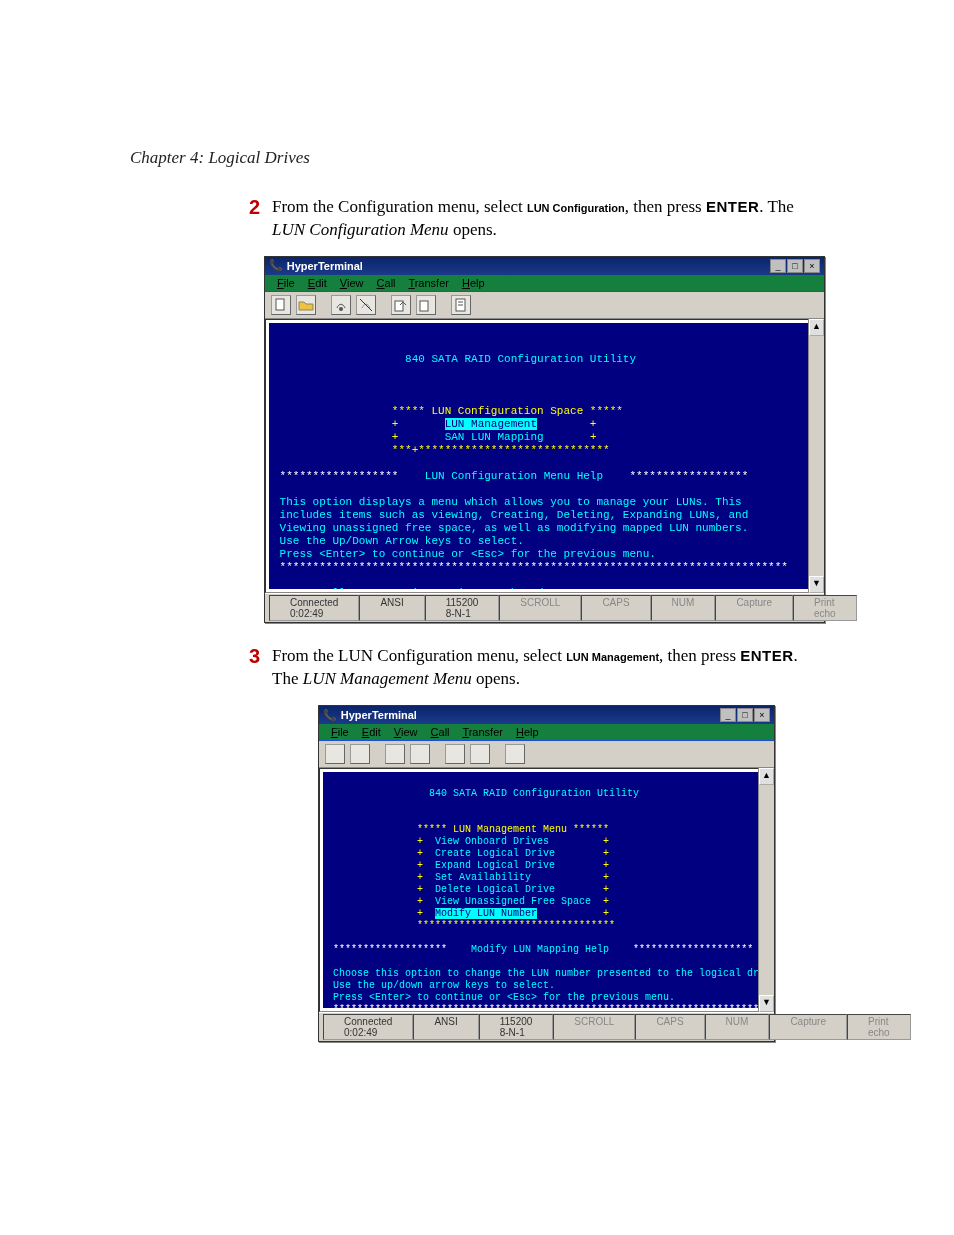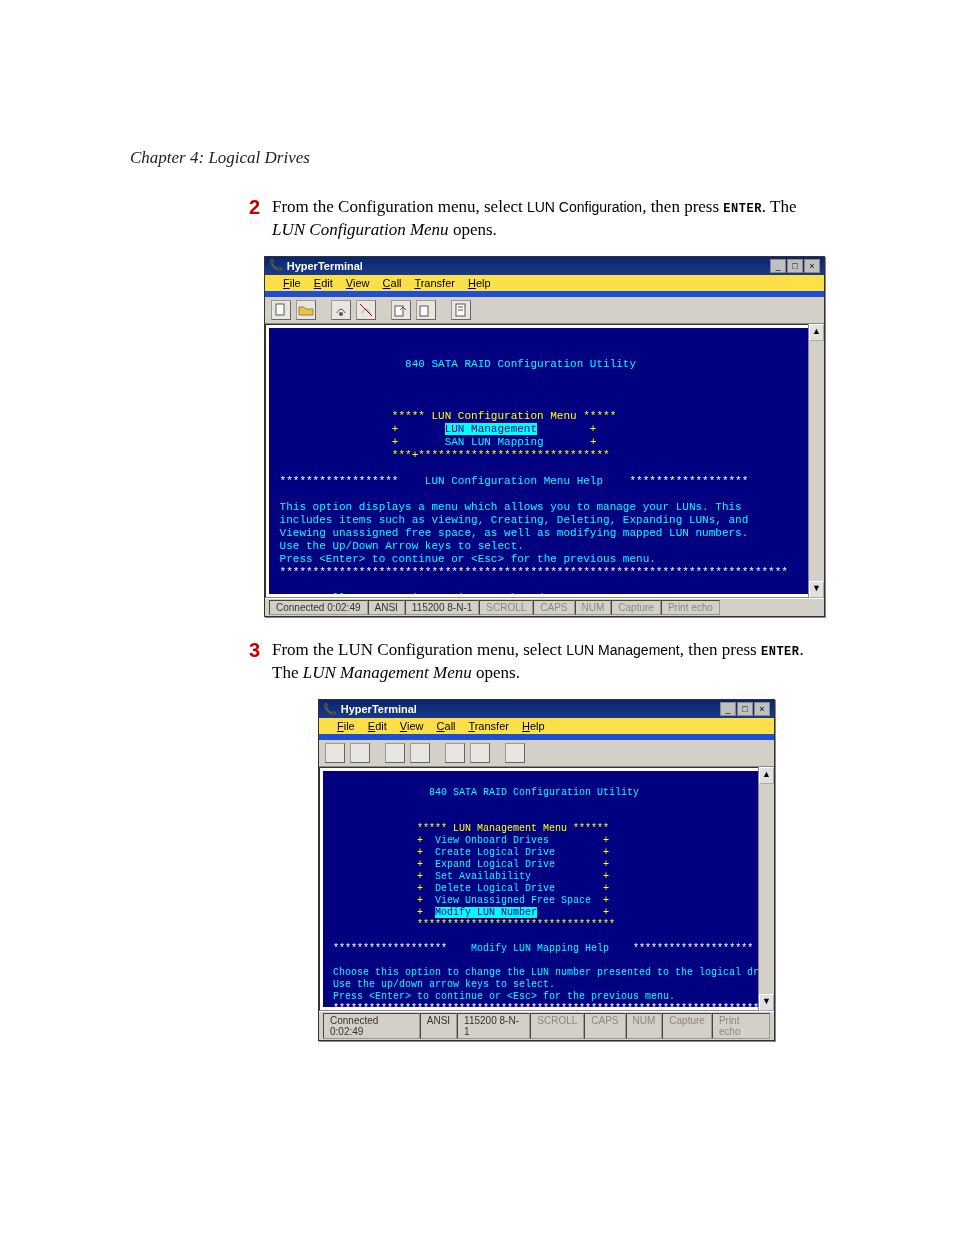--- a/index.html
+++ b/index.html
@@ -1,42 +1,42 @@
 <!DOCTYPE html>
 <html><head>
 <meta charset="utf-8">
 <style>
   html,body{margin:0;padding:0;background:#fff;font-family:"Times New Roman",serif;color:#000}
   .page{width:954px;height:1056px;position:relative;margin:0 auto;box-sizing:border-box}
   .chapter-header{position:absolute;left:130px;top:148px;font-style:italic;font-size:17px;color:#222}
   .content{position:absolute;left:240px;top:196px;width:590px}
   .step-num{font-family:Arial,Helvetica,sans-serif;font-weight:700;color:#c00000;font-size:20px;display:inline-block;width:20px;text-align:right;margin-right:8px;vertical-align:top}
   .step-text{display:inline-block;width:555px;font-size:17px;line-height:1.35;vertical-align:top}
-  .step-text .menu-bold{font-family:Arial,Helvetica,sans-serif;font-weight:400;font-size:14px}
-  .step-text .key{font-family:Liberation Mono, monospace;font-weight:700;font-size:12px;letter-spacing:0.5px}
+  .step-text .menu-bold{font-family:Arial,Helvetica,sans-serif;font-weight:700;font-size:11px}
+  .step-text .key{font-family:Liberation Sans, sans-serif;font-weight:700;font-size:15px;letter-spacing:0.5px}
   .step-text em{font-style:italic}
   .screenshot{border:1px solid #333;background:#c0c0c0;margin:14px 0 22px 24px;box-shadow:1px 1px 0 #888}
   .ht-title{background:linear-gradient(#0a246a,#1a3a8a);color:#fff;font:bold 11px Arial;padding:2px 4px;display:flex;align-items:center}
   .ht-title .spacer{flex:1}
   .ht-title .winbtns span{display:inline-block;width:14px;height:12px;background:#c0c0c0;border:1px solid #888;margin-left:1px;font:9px/12px Arial;text-align:center;color:#000}
-  .ht-menu{background:#fde047;font:11px Arial;padding:2px 18px;border-bottom:6px solid #1d4ed8}
+  .ht-menu{background:#15803d;font:11px Arial;padding:2px 12px;border-bottom:1px solid #1d4ed8}
   .ht-menu span{margin-right:10px}
   .ht-menu u{text-decoration:underline}
   .ht-tool{background:#d4d0c8;padding:3px 6px;border-bottom:1px solid #888}
   .ht-tool .btn{display:inline-block;width:18px;height:18px;background:#e8e6e0;border:1px solid #999;border-right-color:#666;border-bottom-color:#666;margin-right:1px;vertical-align:middle;position:relative}
   .ht-tool .btn svg{position:absolute;inset:0}
   .ht-tool .gap{display:inline-block;width:6px}
   .term-wrap{background:#fff;padding:3px;border:1px inset #888}
   .term{background:#000080;color:#ffff00;font:11px/13px "Courier New",monospace;white-space:pre;padding:4px 4px 2px;height:260px;overflow:hidden;position:relative}
   .term .cyan{color:#00ffff}
   .term .white{color:#ffffff}
   .term .yellow{color:#ffff00}
   .term .hl{background:#00ffff;color:#000080}
   .ht-status{background:#d4d0c8;font:10px Arial;padding:1px 4px;border-top:1px solid #fff;display:flex;gap:0}
-  .ht-status .cell{border:1px inset #999;padding:1px 6px;color:#333;background:#d4d0c8}
+  .ht-status .cell{border:1px inset #999;padding:1px 20px;color:#333;background:#d4d0c8}
   .ht-status .ghost{color:#888}
   .scroll-v{position:absolute;right:0;top:0;bottom:0;width:15px;background:#d4d0c8;border-left:1px solid #888}
   .scroll-v .arrow{height:15px;background:#e0e0e0;border:1px outset #fff;font:9px/13px Arial;text-align:center}
   .term-outer{position:relative}
   .footer{position:absolute;left:0;right:0;top:1152px;text-align:left;font-size:15px;color:#111}
   .page-num{position:absolute;left:160px;top:1152px;font-family:Arial,Helvetica,sans-serif;font-weight:700;font-size:12px}
   .step-block{margin-bottom:4px}
   .ss1{width:559px}
   .ss2{width:455px;margin-left:78px}
   .ss2 .term{height:230px;font-size:10px;line-height:12px}
@@ -106,21 +106,21 @@
             </svg></span>
       </div>
       <div class="term-outer">
         <div class="term-wrap">
 <div class="term">
 
                     <span class="cyan">840 SATA RAID Configuration Utility</span>
 
 
 
-                  <span class="yellow">***** LUN Configuration Menu *****</span>
+                  <span class="yellow">***** LUN Configuration Space *****</span>
                   <span class="yellow">+       </span><span class="hl">LUN Management</span><span class="yellow">        +</span>
                   <span class="yellow">+       </span><span class="cyan">SAN LUN Mapping</span><span class="yellow">       +</span>
                   <span class="yellow">***+*****************************</span>
 
  <span class="white">******************</span>    <span class="cyan">LUN Configuration Menu Help</span>    <span class="white">******************</span>
 
  <span class="cyan">This option displays a menu which allows you to manage your LUNs. This</span>
  <span class="cyan">includes items such as viewing, Creating, Deleting, Expanding LUNs, and</span>
  <span class="cyan">Viewing unassigned free space, as well as modifying mapped LUN numbers.</span>
  <span class="cyan">Use the Up/Down Arrow keys to select.</span>

